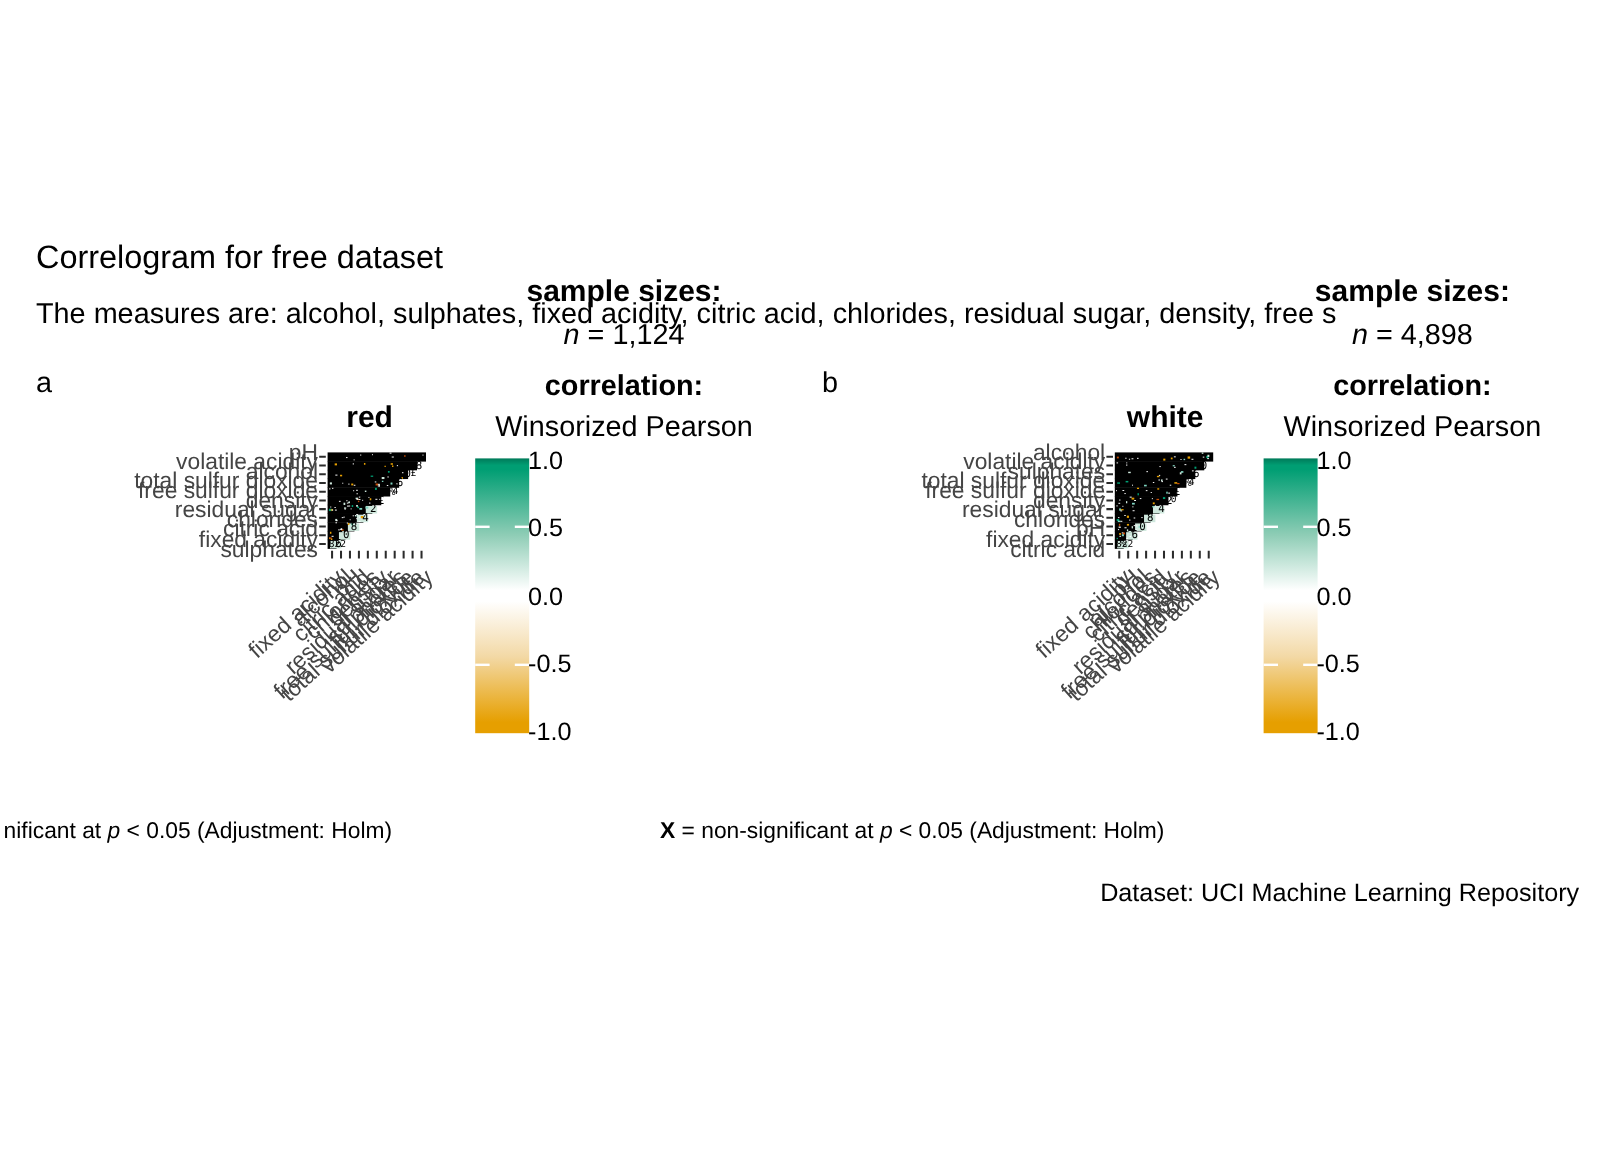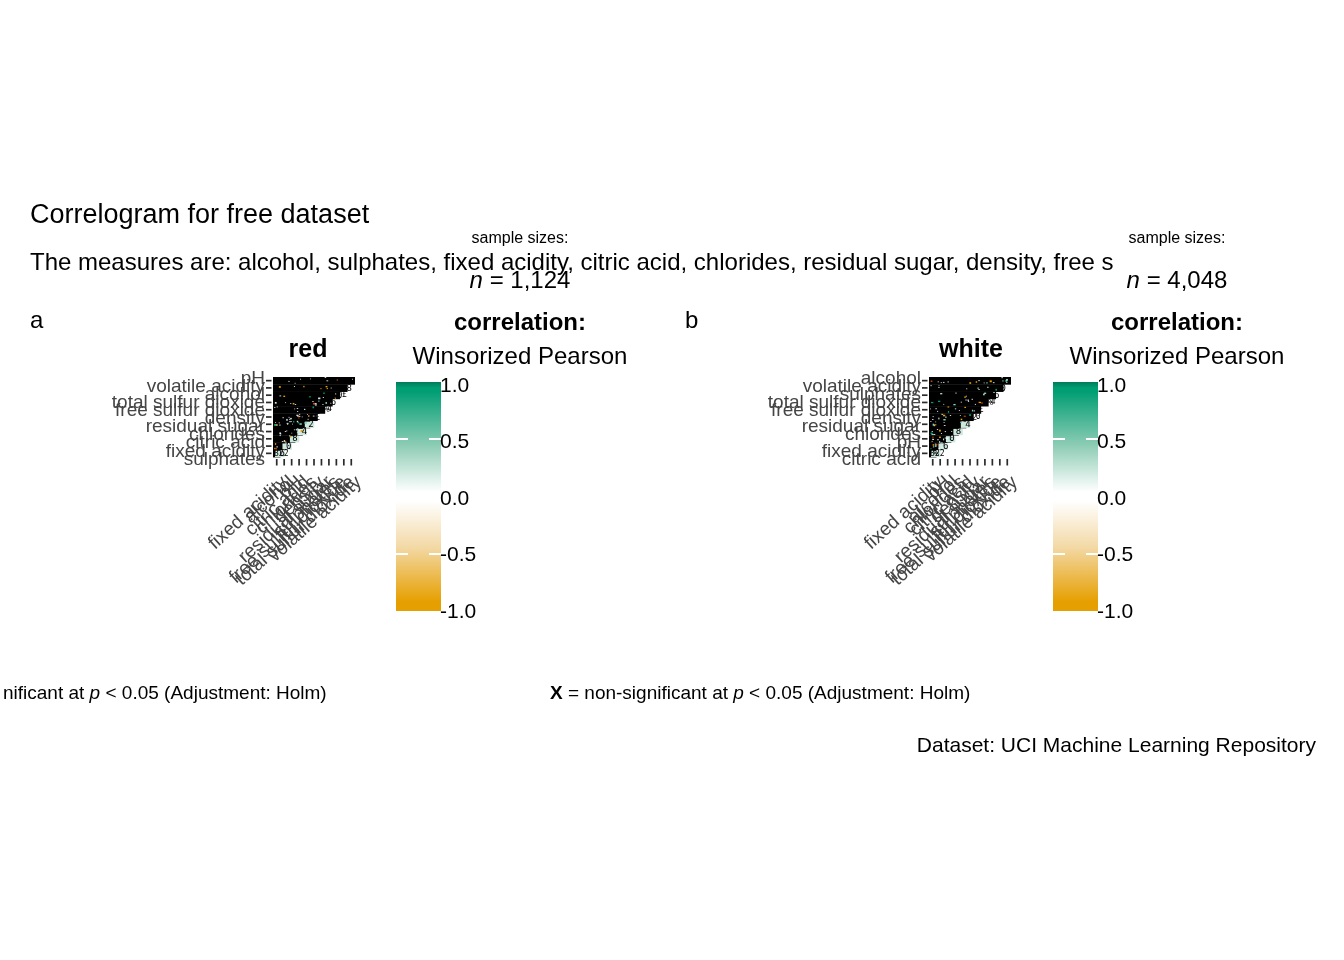--- a/index.html
+++ b/index.html
@@ -6,21 +6,21 @@
   body{
     position:relative;width:1344px;height:960px;overflow:hidden;
     background:#ffffff;color:#000;
     font-family:"Liberation Sans","DejaVu Sans",sans-serif;
   }
   .abs{position:absolute;}
   .nowrap{white-space:nowrap;}
   #title{left:30px;top:199px;font-size:27px;}
   #subtitle{left:30px;top:248px;font-size:24px;text-align:center;}
   .ss-block{width:250px;text-align:center;top:229px;}
-  .ss-head{font-size:16px;font-weight:normal;}
+  .ss-head{font-size:25px;font-weight:bold;}
   .ss-n{position:absolute;top:37px;left:0;width:250px;font-size:24px;text-align:center;}
   .panel-tag{top:306px;font-size:24px;}
   .panel-title{top:334px;font-size:25px;font-weight:bold;text-align:center;}
   .ylab{position:absolute;font-size:19px;color:#454545;white-space:nowrap;}
   .xlab{position:absolute;top:471px;font-size:19px;color:#454545;white-space:nowrap;
         transform-origin:100% 0%;transform:rotate(-42deg);}
   .legend{width:250px;height:330px;top:308px;}
   .lg-t1{font-size:24px;font-weight:bold;text-align:center;}
   .lg-t2{position:absolute;top:34px;left:0;width:250px;font-size:24px;text-align:center;}
   .lg-bar{position:absolute;left:1px;top:74px;width:45px;height:229px;
@@ -38,21 +38,21 @@
 
 <div class="abs nowrap" id="title">Correlogram for free dataset</div>
 <div class="abs nowrap" id="subtitle">The measures are: alcohol, sulphates, fixed acidity, citric acid, chlorides, residual sugar, density, free s</div>
 
 <div class="abs ss-block" style="left:395px;">
   <div class="ss-head">sample sizes:</div>
   <div class="ss-n"><span class="cap-i">n</span><span> = 1,124</span></div>
 </div>
 <div class="abs ss-block" style="left:1052px;">
   <div class="ss-head">sample sizes:</div>
-  <div class="ss-n"><span class="cap-i">n</span><span> = 4,048</span></div>
+  <div class="ss-n"><span class="cap-i">n</span><span> = 4,898</span></div>
 </div>
 
 <div class="abs panel-tag" style="left:30px;">a</div>
 <div class="abs panel-title" style="left:258px;width:100px;">red</div>
 
 <span class="ylab" style="right:1079px;top:367px;">pH</span>
 <span class="ylab" style="right:1079px;top:375px;">volatile acidity</span>
 <span class="ylab" style="right:1079px;top:383px;">alcohol</span>
 <span class="ylab" style="right:1079px;top:391px;">total sulfur dioxide</span>
 <span class="ylab" style="right:1079px;top:399px;">free sulfur dioxide</span>

